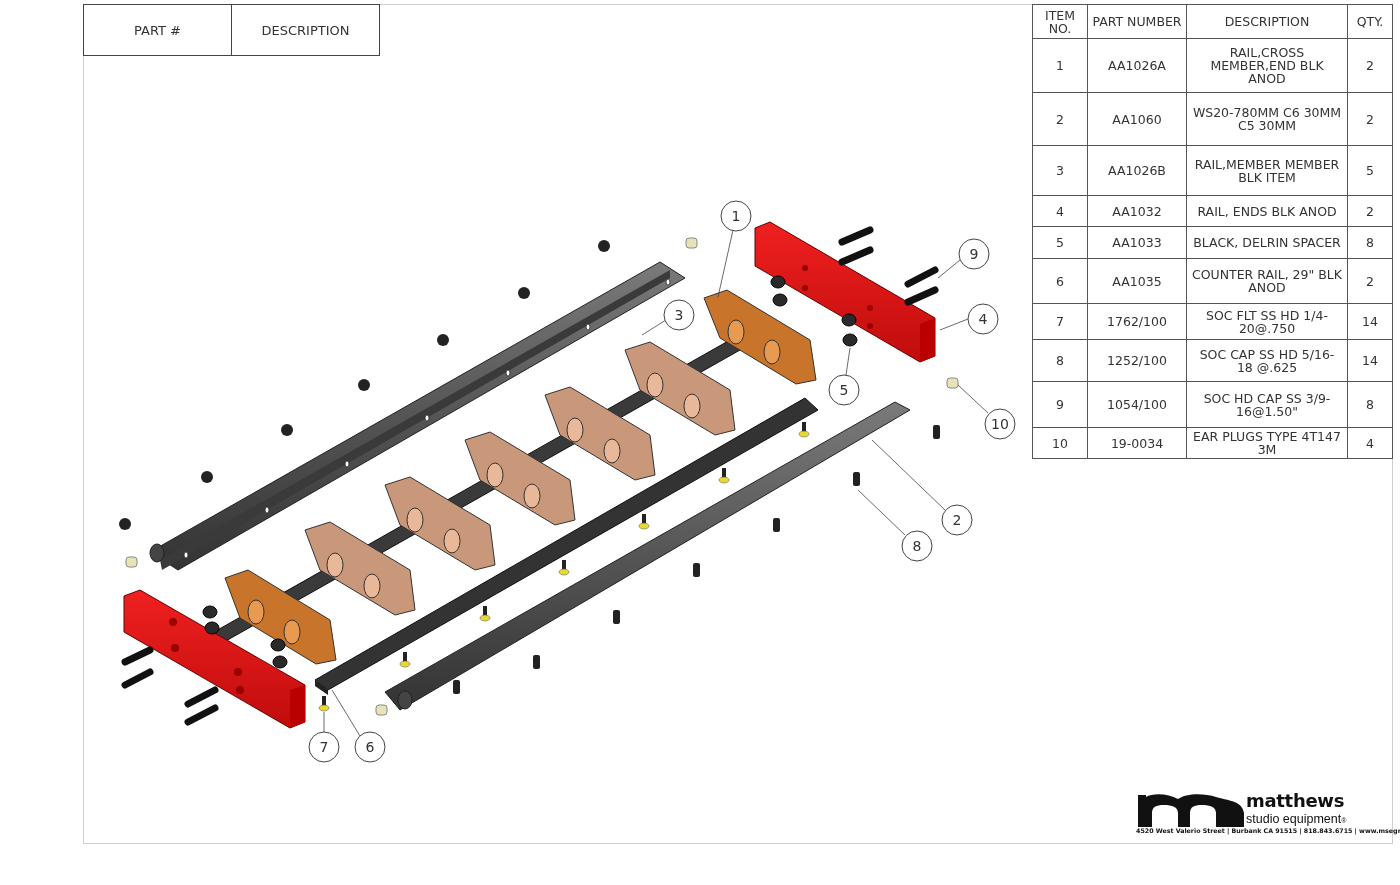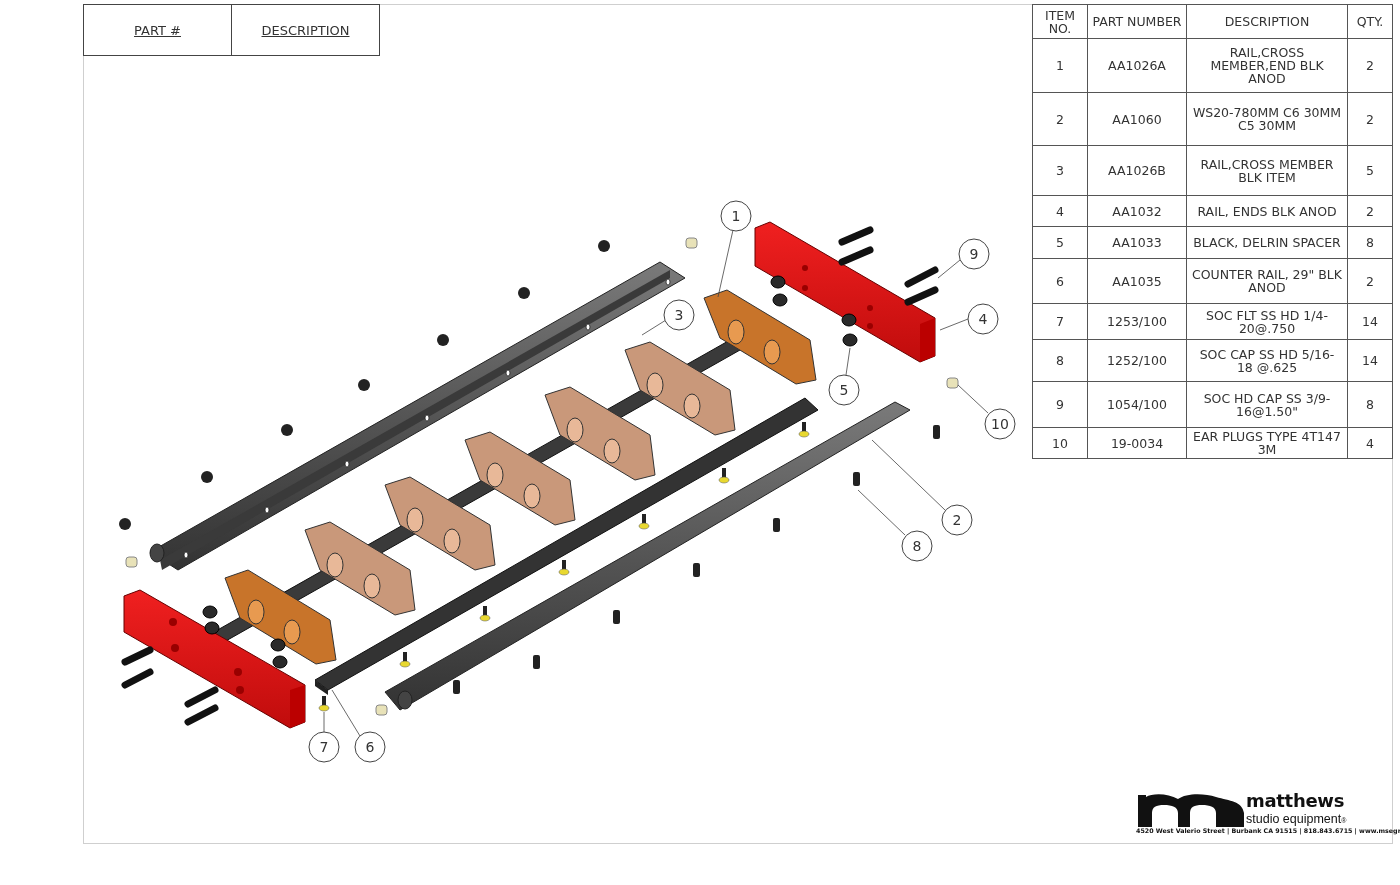--- a/index.html
+++ b/index.html
@@ -11,21 +11,21 @@
     border: 1px solid #cfcfcf;
   }
 
   
   .title-block {
     position: absolute; left: 83px; top: 4px; width: 297px; height: 52px;
     border-collapse: collapse;
   }
   .title-block td {
     border: 1px solid #444; text-align: center; vertical-align: middle;
-    font-size: 13px; line-height: 13px; color: #333; text-decoration: underline;
+    font-size: 13px; line-height: 13px; color: #333;
   }
 
   
   .bom {
     position: absolute; left: 1032px; top: 4px; width: 361px;
     border-collapse: collapse;
   }
   .bom td, .bom th {
     border: 1px solid #555; text-align: center; vertical-align: middle;
     font-size: 12.5px; line-height: 13px; color: #333; font-weight: normal;
@@ -94,21 +94,21 @@
         <td>
           <div>WS20-780MM C6 30MM</div>
           <div>C5 30MM</div>
         </td>
         <td>2</td>
       </tr>
       <tr style="height: 50px;">
         <td>3</td>
         <td>AA1026B</td>
         <td>
-          <div>RAIL,CROSS MEMBER</div>
+          <div>RAIL,MEMBER MEMBER</div>
           <div>BLK ITEM</div>
         </td>
         <td>5</td>
       </tr>
       <tr style="height: 31px;">
         <td>4</td>
         <td>AA1032</td>
         <td>
           <div>RAIL, ENDS BLK ANOD</div>
         </td>
@@ -126,21 +126,21 @@
         <td>6</td>
         <td>AA1035</td>
         <td>
           <div>COUNTER RAIL, 29" BLK</div>
           <div>ANOD</div>
         </td>
         <td>2</td>
       </tr>
       <tr style="height: 36px;">
         <td>7</td>
-        <td>1253/100</td>
+        <td>1762/100</td>
         <td>
           <div>SOC FLT SS HD 1/4-</div>
           <div>20@.750</div>
         </td>
         <td>14</td>
       </tr>
       <tr style="height: 42px;">
         <td>8</td>
         <td>1252/100</td>
         <td>

